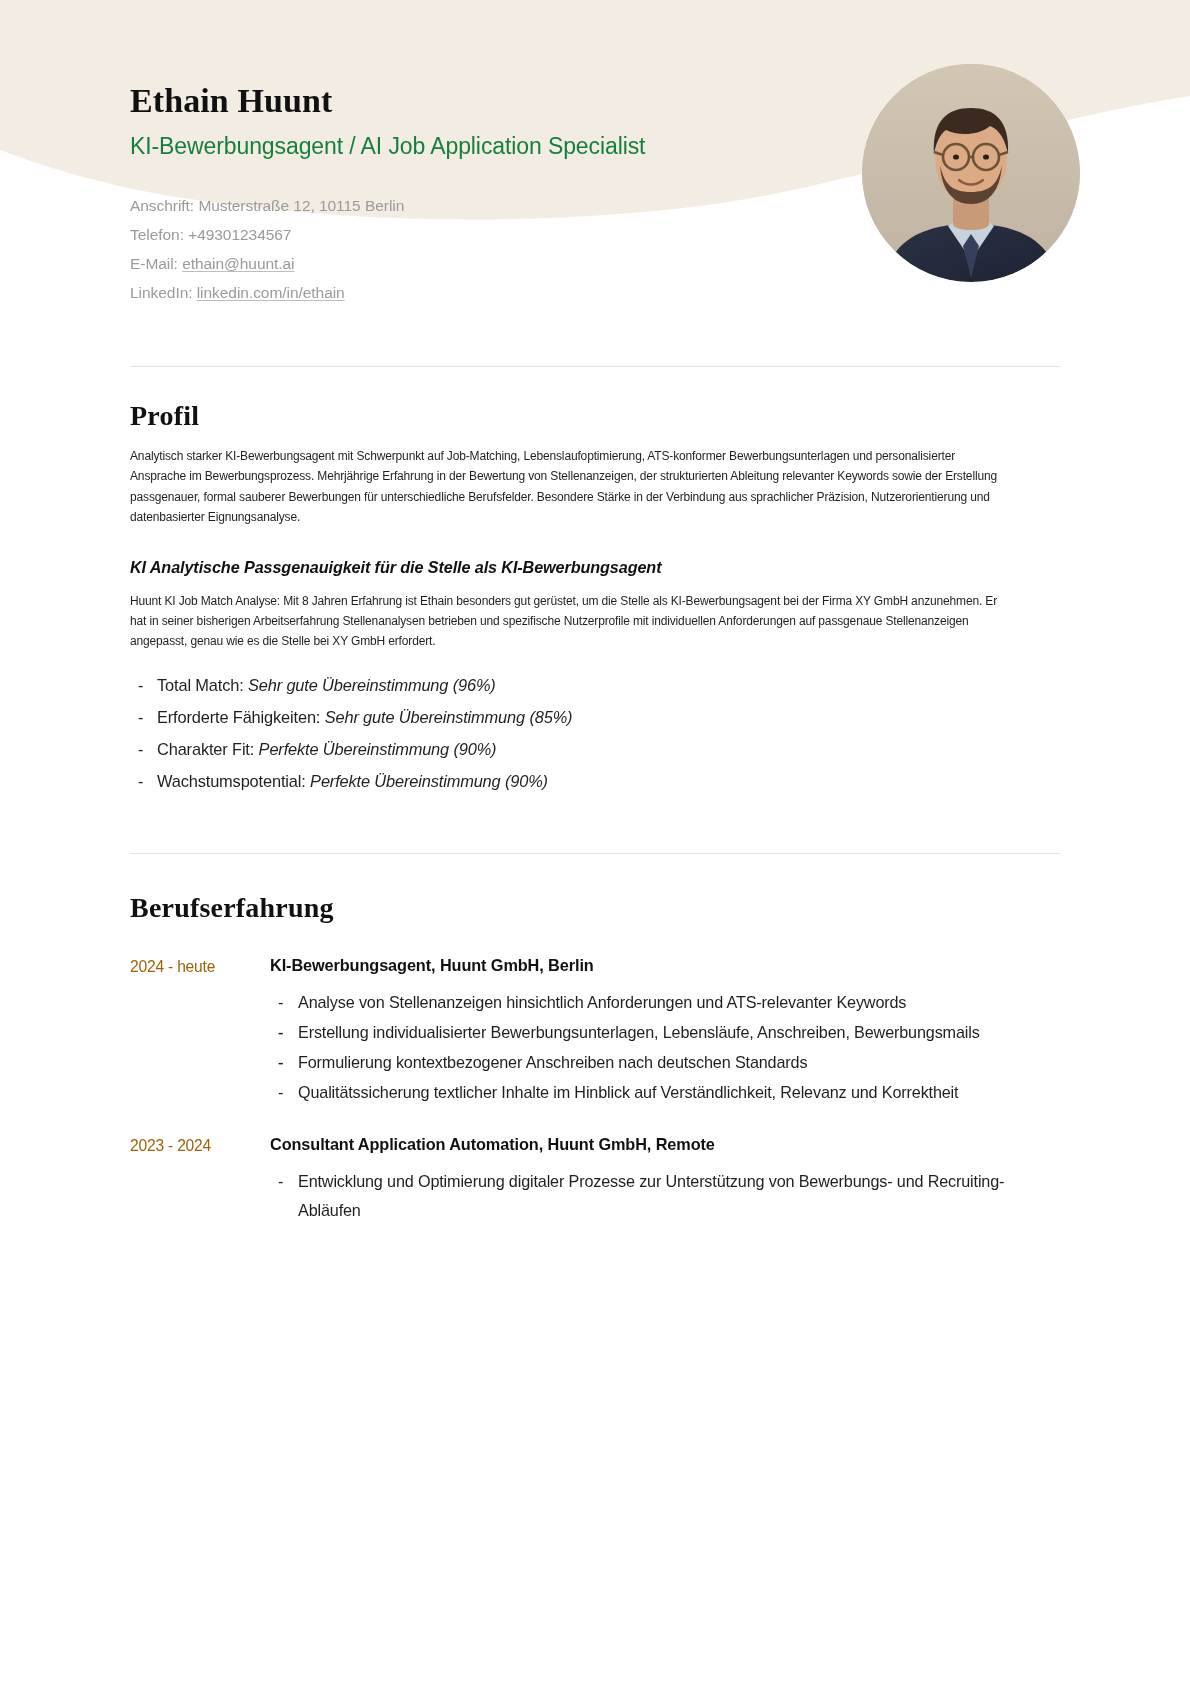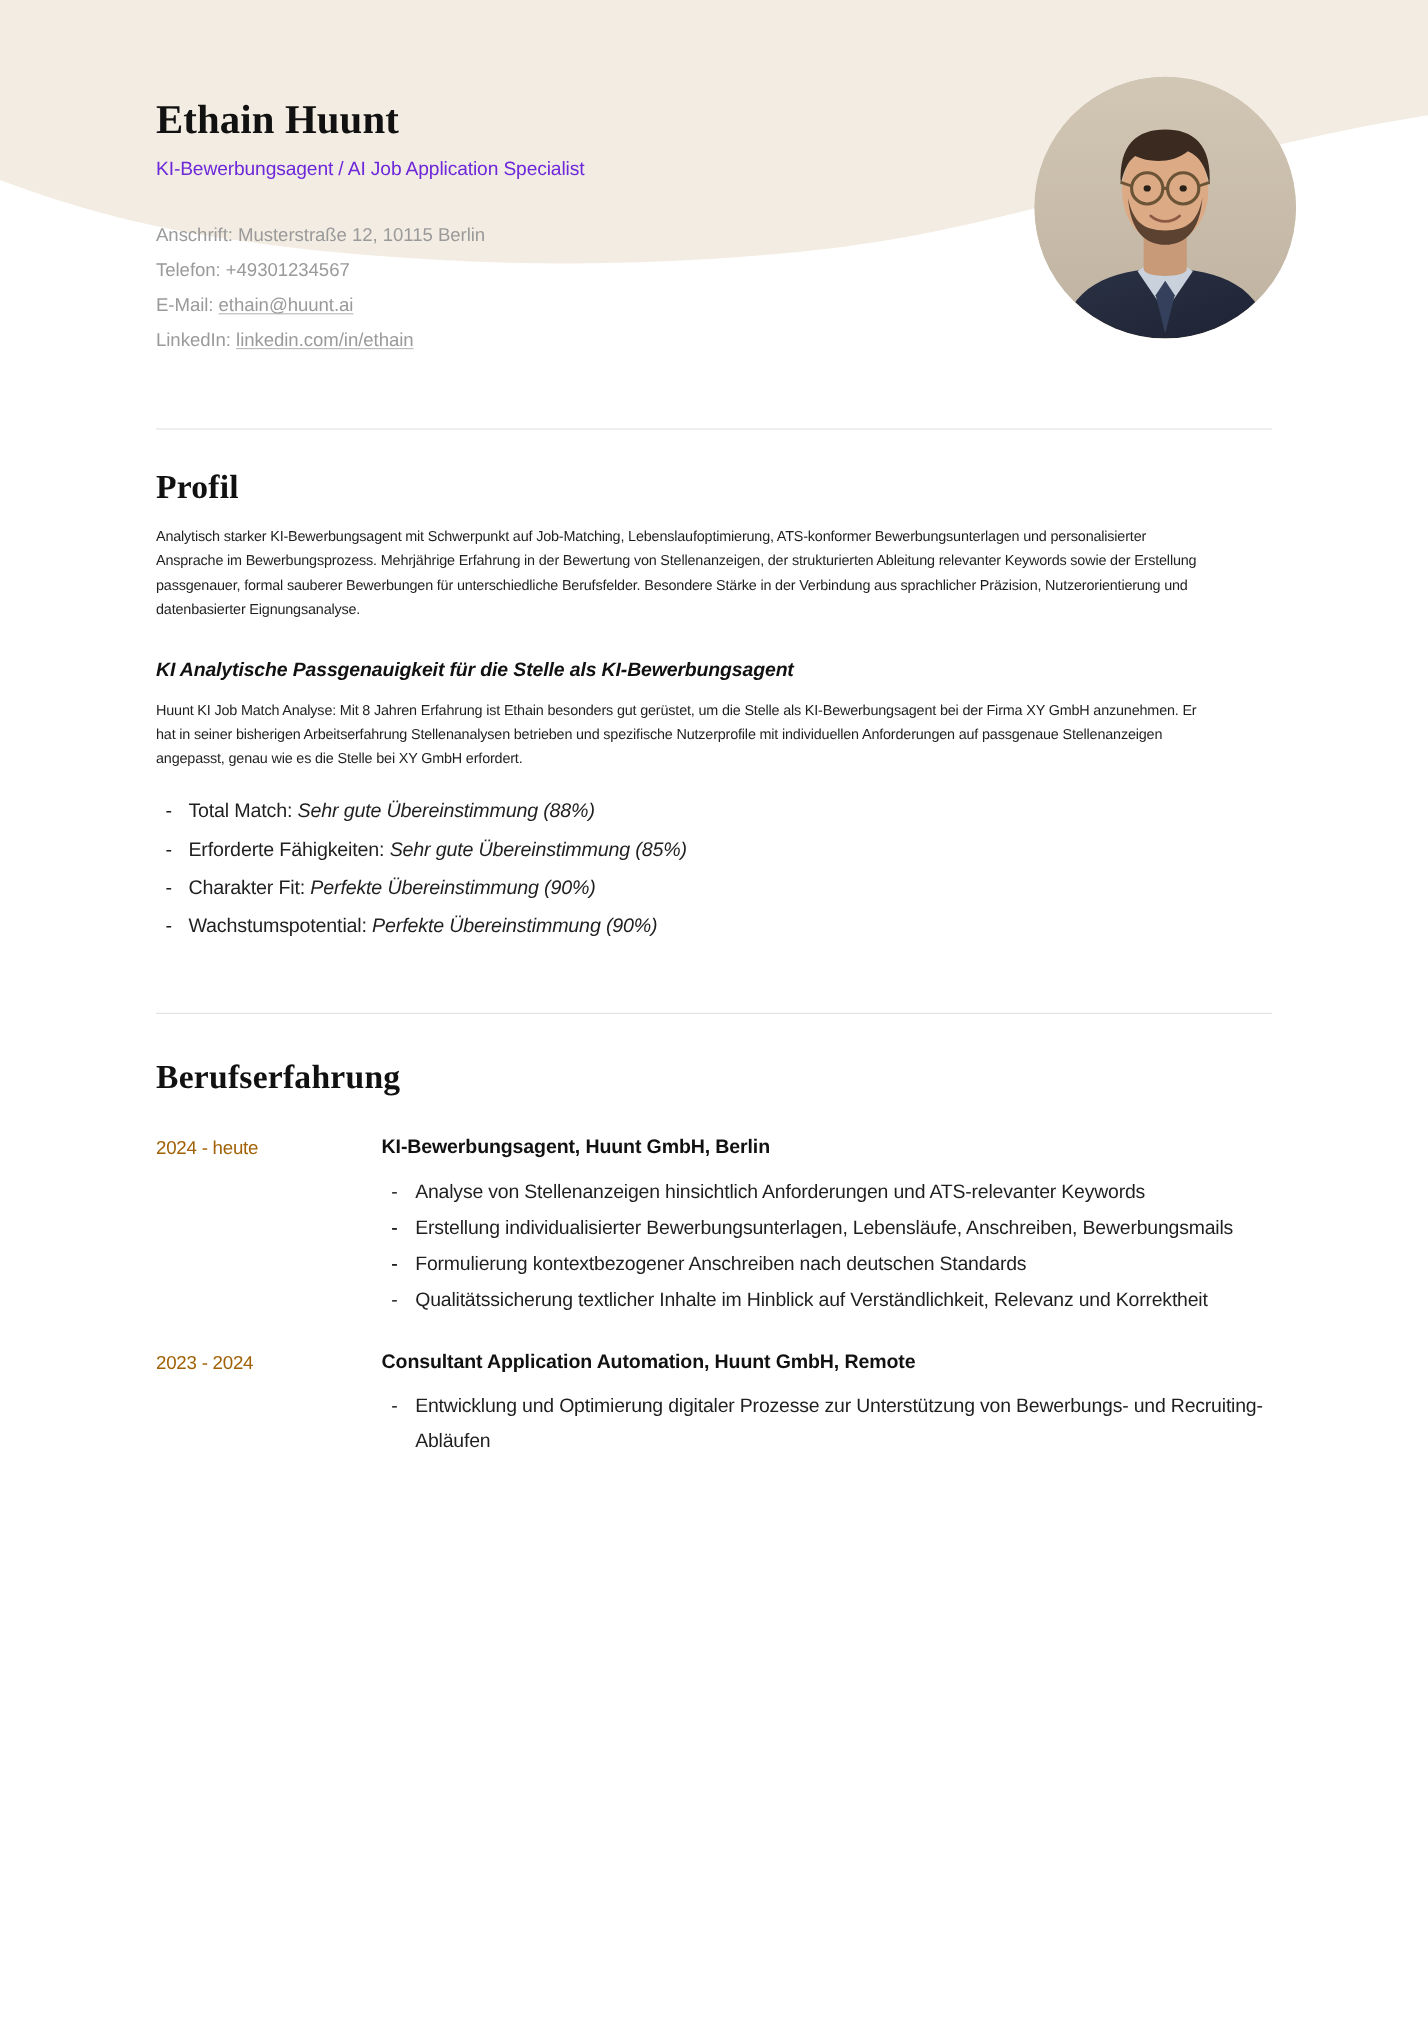--- a/index.html
+++ b/index.html
@@ -48,23 +48,23 @@
   .name {
     font-family: "Liberation Serif", "DejaVu Serif", serif;
     font-size: 34px;
     font-weight: 700;
     letter-spacing: 0.1px;
     color: #111111;
     line-height: 1.12;
   }
 
   .job-title {
-    font-size: 16px;
+    font-size: 23px;
     font-weight: 400;
-    color: #6d28d9;
+    color: #15803d;
     margin-top: 13px;
     letter-spacing: -0.1px;
   }
 
   .contact-block {
     margin-top: 32px;
     font-size: 15.5px;
     color: #9a9a9a;
     line-height: 1.87;
     letter-spacing: -0.05px;
@@ -163,21 +163,21 @@
 
   .job-period {
     flex: 0 0 140px;
     font-size: 15.6px;
     color: #a16207;
     padding-top: 2px;
     letter-spacing: -0.2px;
     white-space: nowrap;
   }
 
-  .job-body { flex: 1 1 auto; margin-left: 48px; }
+  .job-body { flex: 1 1 auto; }
 
   .job-heading {
     font-size: 16.3px;
     font-weight: 700;
     color: #111111;
     letter-spacing: -0.1px;
   }
 
   .job-bullets {
     list-style: none;
@@ -276,21 +276,21 @@
     <h2 class="section-title section-title-profil">Profil</h2>
 
     <p class="body-text">Analytisch starker KI-Bewerbungsagent mit Schwerpunkt auf Job-Matching, Lebenslaufoptimierung, ATS-konformer Bewerbungsunterlagen und personalisierter Ansprache im Bewerbungsprozess. Mehrjährige Erfahrung in der Bewertung von Stellenanzeigen, der strukturierten Ableitung relevanter Keywords sowie der Erstellung passgenauer, formal sauberer Bewerbungen für unterschiedliche Berufsfelder. Besondere Stärke in der Verbindung aus sprachlicher Präzision, Nutzerorientierung und datenbasierter Eignungsanalyse.</p>
 
     <h3 class="sub-heading">KI Analytische Passgenauigkeit für die Stelle als KI-Bewerbungsagent</h3>
 
     <p class="body-text">Huunt KI Job Match Analyse: Mit 8 Jahren Erfahrung ist Ethain besonders gut gerüstet, um die Stelle als KI-Bewerbungsagent bei der Firma XY GmbH anzunehmen. Er hat in seiner bisherigen Arbeitserfahrung Stellenanalysen betrieben und spezifische Nutzerprofile mit individuellen Anforderungen auf passgenaue Stellenanzeigen angepasst, genau wie es die Stelle bei XY GmbH erfordert.</p>
 
     <ul class="match-list">
       <li>
-        <span class="dash">-</span><span>Total Match: </span><em>Sehr gute Übereinstimmung (88%)</em>
+        <span class="dash">-</span><span>Total Match: </span><em>Sehr gute Übereinstimmung (96%)</em>
       </li>
       <li>
         <span class="dash">-</span><span>Erforderte Fähigkeiten: </span><em>Sehr gute Übereinstimmung (85%)</em>
       </li>
       <li>
         <span class="dash">-</span><span>Charakter Fit: </span><em>Perfekte Übereinstimmung (90%)</em>
       </li>
       <li>
         <span class="dash">-</span><span>Wachstumspotential: </span><em>Perfekte Übereinstimmung (90%)</em>
       </li>

